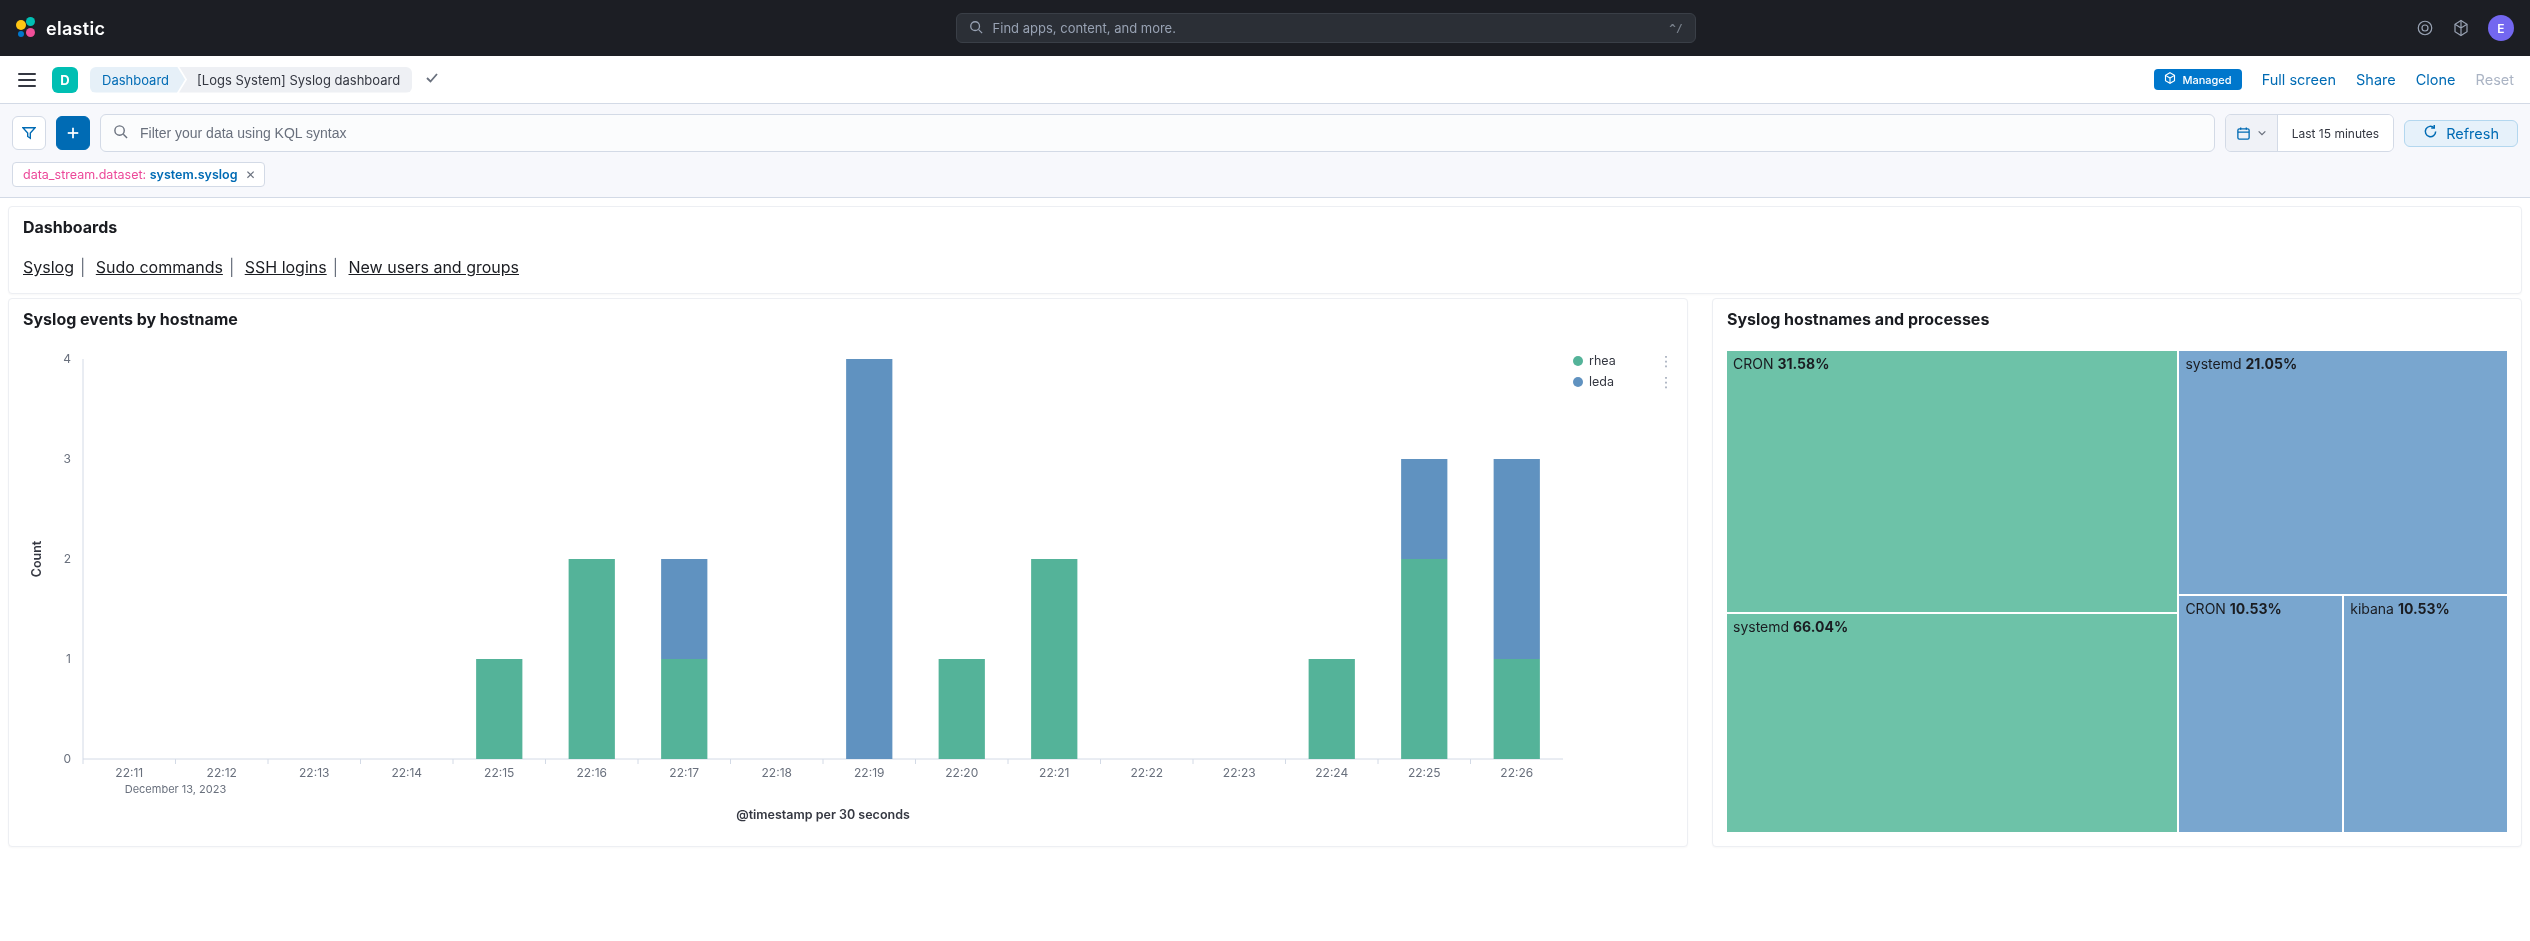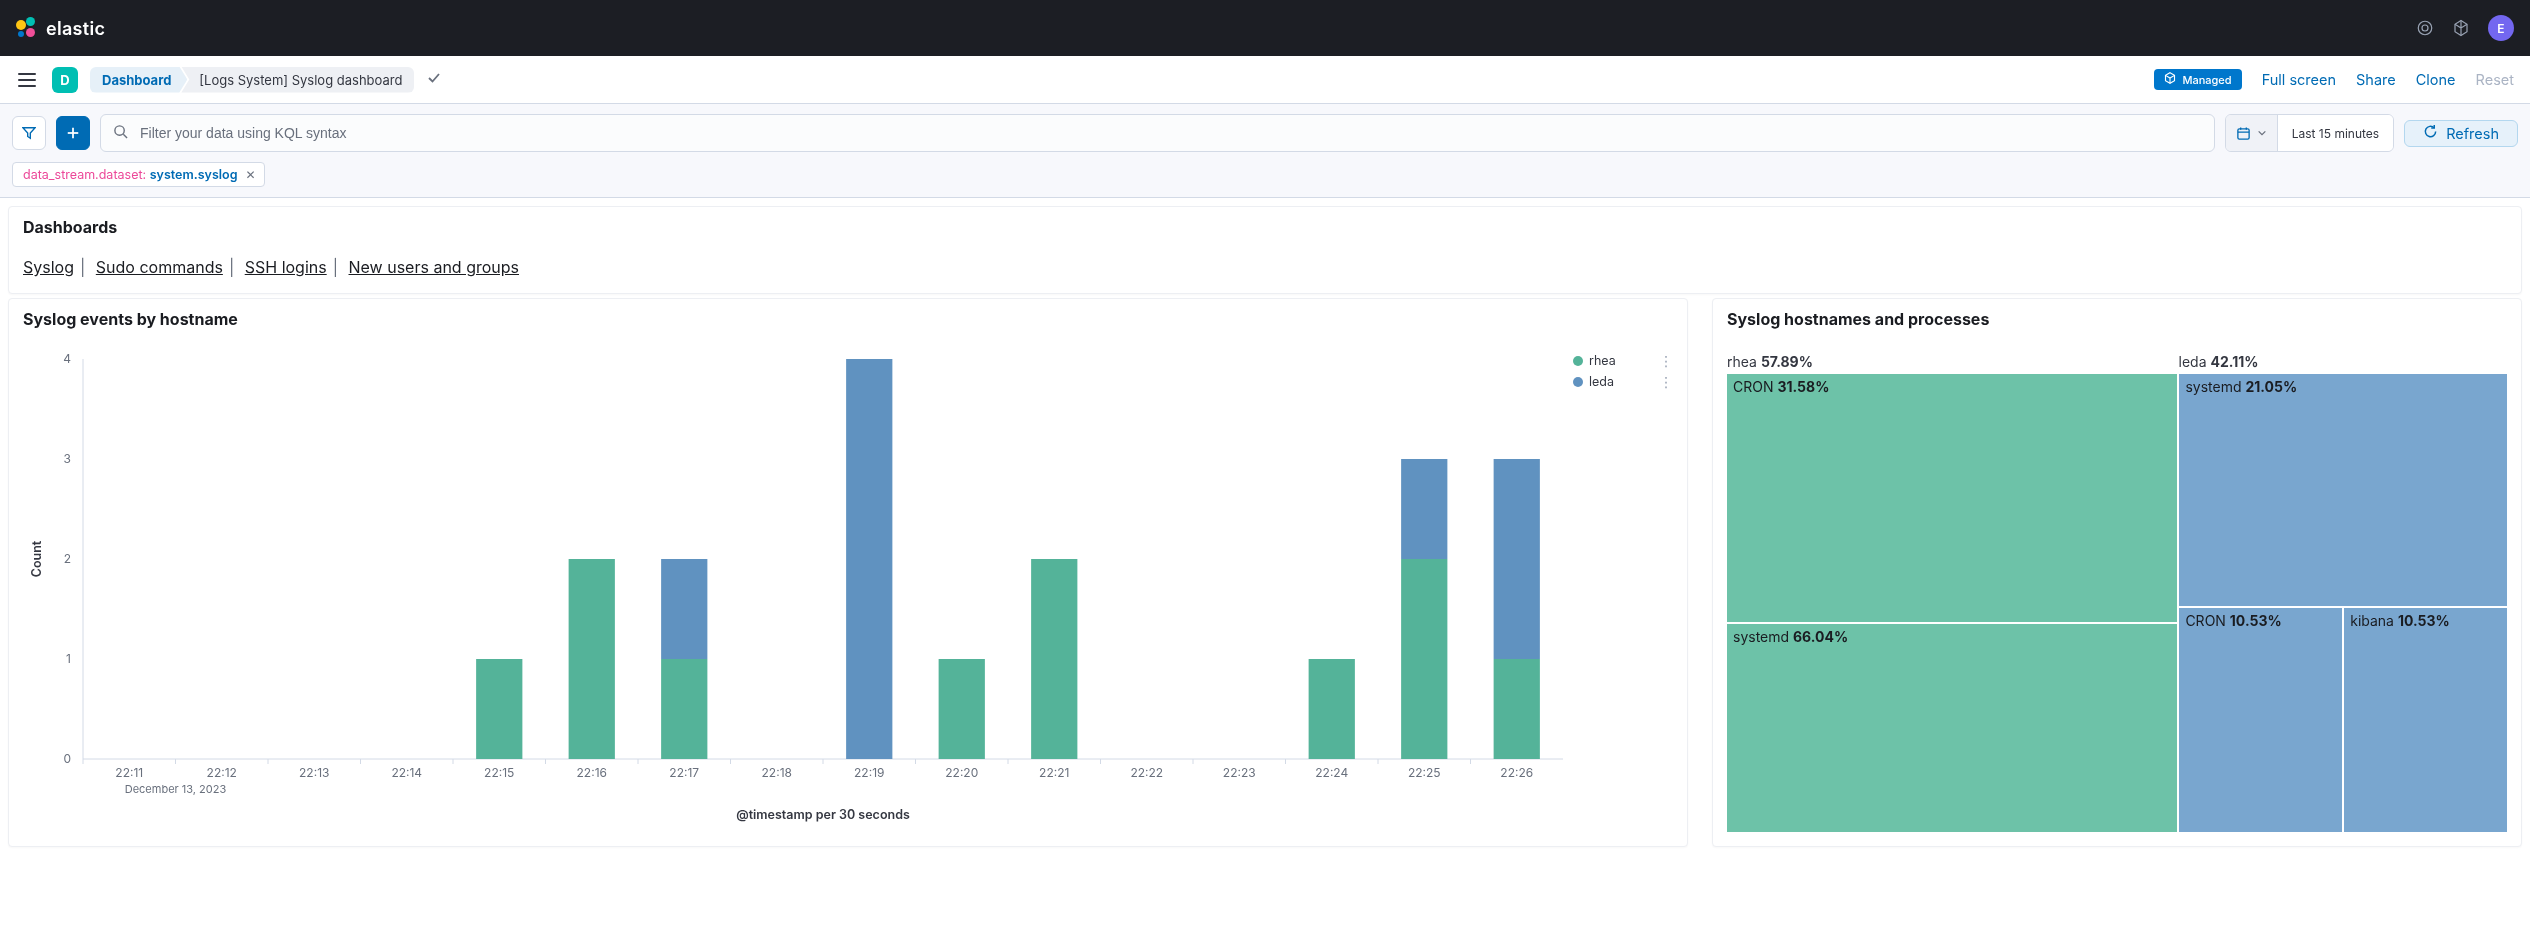--- a/index.html
+++ b/index.html
@@ -62,21 +62,21 @@
     color:#fff; font-weight:700; font-size:13px;
   }
   .breadcrumbs { display:flex; align-items:center; gap:0; }
   .crumb {
     position:relative; height:26px; display:flex; align-items:center;
     padding:0 16px 0 18px; font-size:13px;
     background:#eef0f4; color:#343741;
     clip-path: polygon(0 0, calc(100% - 8px) 0, 100% 50%, calc(100% - 8px) 100%, 0 100%, 8px 50%);
     margin-left: -6px;
   }
-  .crumb.first { background:var(--pill-bg); color:var(--link-blue); clip-path: polygon(0 0, calc(100% - 8px) 0, 100% 50%, calc(100% - 8px) 100%, 0 100%); border-radius: 6px 0 0 6px; margin-left:0; padding-left: 12px; font-weight: bold;}
+  .crumb.first { background:var(--pill-bg); color:var(--link-blue); clip-path: polygon(0 0, calc(100% - 8px) 0, 100% 50%, calc(100% - 8px) 100%, 0 100%); border-radius: 6px 0 0 6px; margin-left:0; padding-left: 12px;}
   .crumb.last { border-radius: 0 6px 6px 0; clip-path: polygon(0 0, 100% 0, 100% 100%, 0 100%, 8px 50%); padding-right: 12px;}
   .check-icon { color:#69707d; }
   .sub-right { display:flex; align-items:center; gap:20px; }
   .managed-badge {
     display:flex; align-items:center; gap:6px;
     background:var(--badge-blue); color:#fff; font-size:11px;
     padding:3px 10px; border-radius:4px; font-weight:500;
   }
   .sub-link { color:#006bb4; font-size:14.5px; cursor:pointer; }
   .sub-link.disabled { color:#abb4c4; cursor:default; }
@@ -181,20 +181,33 @@
 
 <div class="global-header">
   <div class="logo-wrap">
     <div class="logo-cluster">
       <span class="logo-dot" style="width:10px;height:10px;background:#fec514;left:0;top:3px"></span>
       <span class="logo-dot" style="width:9px;height:9px;background:#00bfb3;left:10px;top:0"></span>
       <span class="logo-dot" style="width:9px;height:9px;background:#f04e98;left:10px;top:11px"></span>
       <span class="logo-dot" style="width:6px;height:6px;background:#0077cc;left:2px;top:14px"></span>
     </div>
     <span class="logo-text">elastic</span>
+  </div>
+  <div class="search-wrap">
+    <div class="global-search">
+      <span>
+        <svg width="14" height="14" viewBox="0 0 16 16" fill="none" stroke="currentColor" stroke-width="1.5">
+            <circle cx="7" cy="7" r="5"></circle>
+            <line x1="11" y1="11" x2="15" y2="15"></line>
+          </svg>
+      </span>
+      <span>Find apps, content, and more.</span>
+      <span class="spacer"></span>
+      <span class="kbd-hint">^/</span>
+    </div>
   </div>
   <div class="header-right">
     <span class="hr-icon">
       <svg width="18" height="18" viewBox="0 0 24 24" fill="none" stroke="currentColor" stroke-width="1.6">
           <circle cx="12" cy="12" r="9"></circle>
           <circle cx="12" cy="12" r="4"></circle>
         </svg>
     </span>
     <span class="hr-icon">
       <svg width="18" height="18" viewBox="0 0 24 24" fill="none" stroke="currentColor" stroke-width="1.6">
@@ -389,24 +402,20 @@
               <span>leda</span>
             </span>
           <span class="vdots">⋮</span>
         </div>
       </div>
     </div>
   </div>
 
   <div class="chart-panel right">
     <div class="panel-title">Syslog hostnames and processes</div>
-    <div class="treemap-headers">
-      <div class="th" style="flex:57.89"><span>rhea</span> <b>57.89%</b></div>
-      <div class="th" style="flex:42.11"><span>leda</span> <b>42.11%</b></div>
-    </div>
     <div class="treemap-body">
 
       <div class="tm-col" style="flex:57.89">
         <div class="tm-cell" style="flex:31.58; background:#6dc2a8">
           <span>CRON</span> <b>31.58%</b>
         </div>
         <div class="tm-cell" style="flex:26.32; background:#6dc2a8">
           <span>systemd</span> <b>66.04%</b>
         </div>
       </div>

